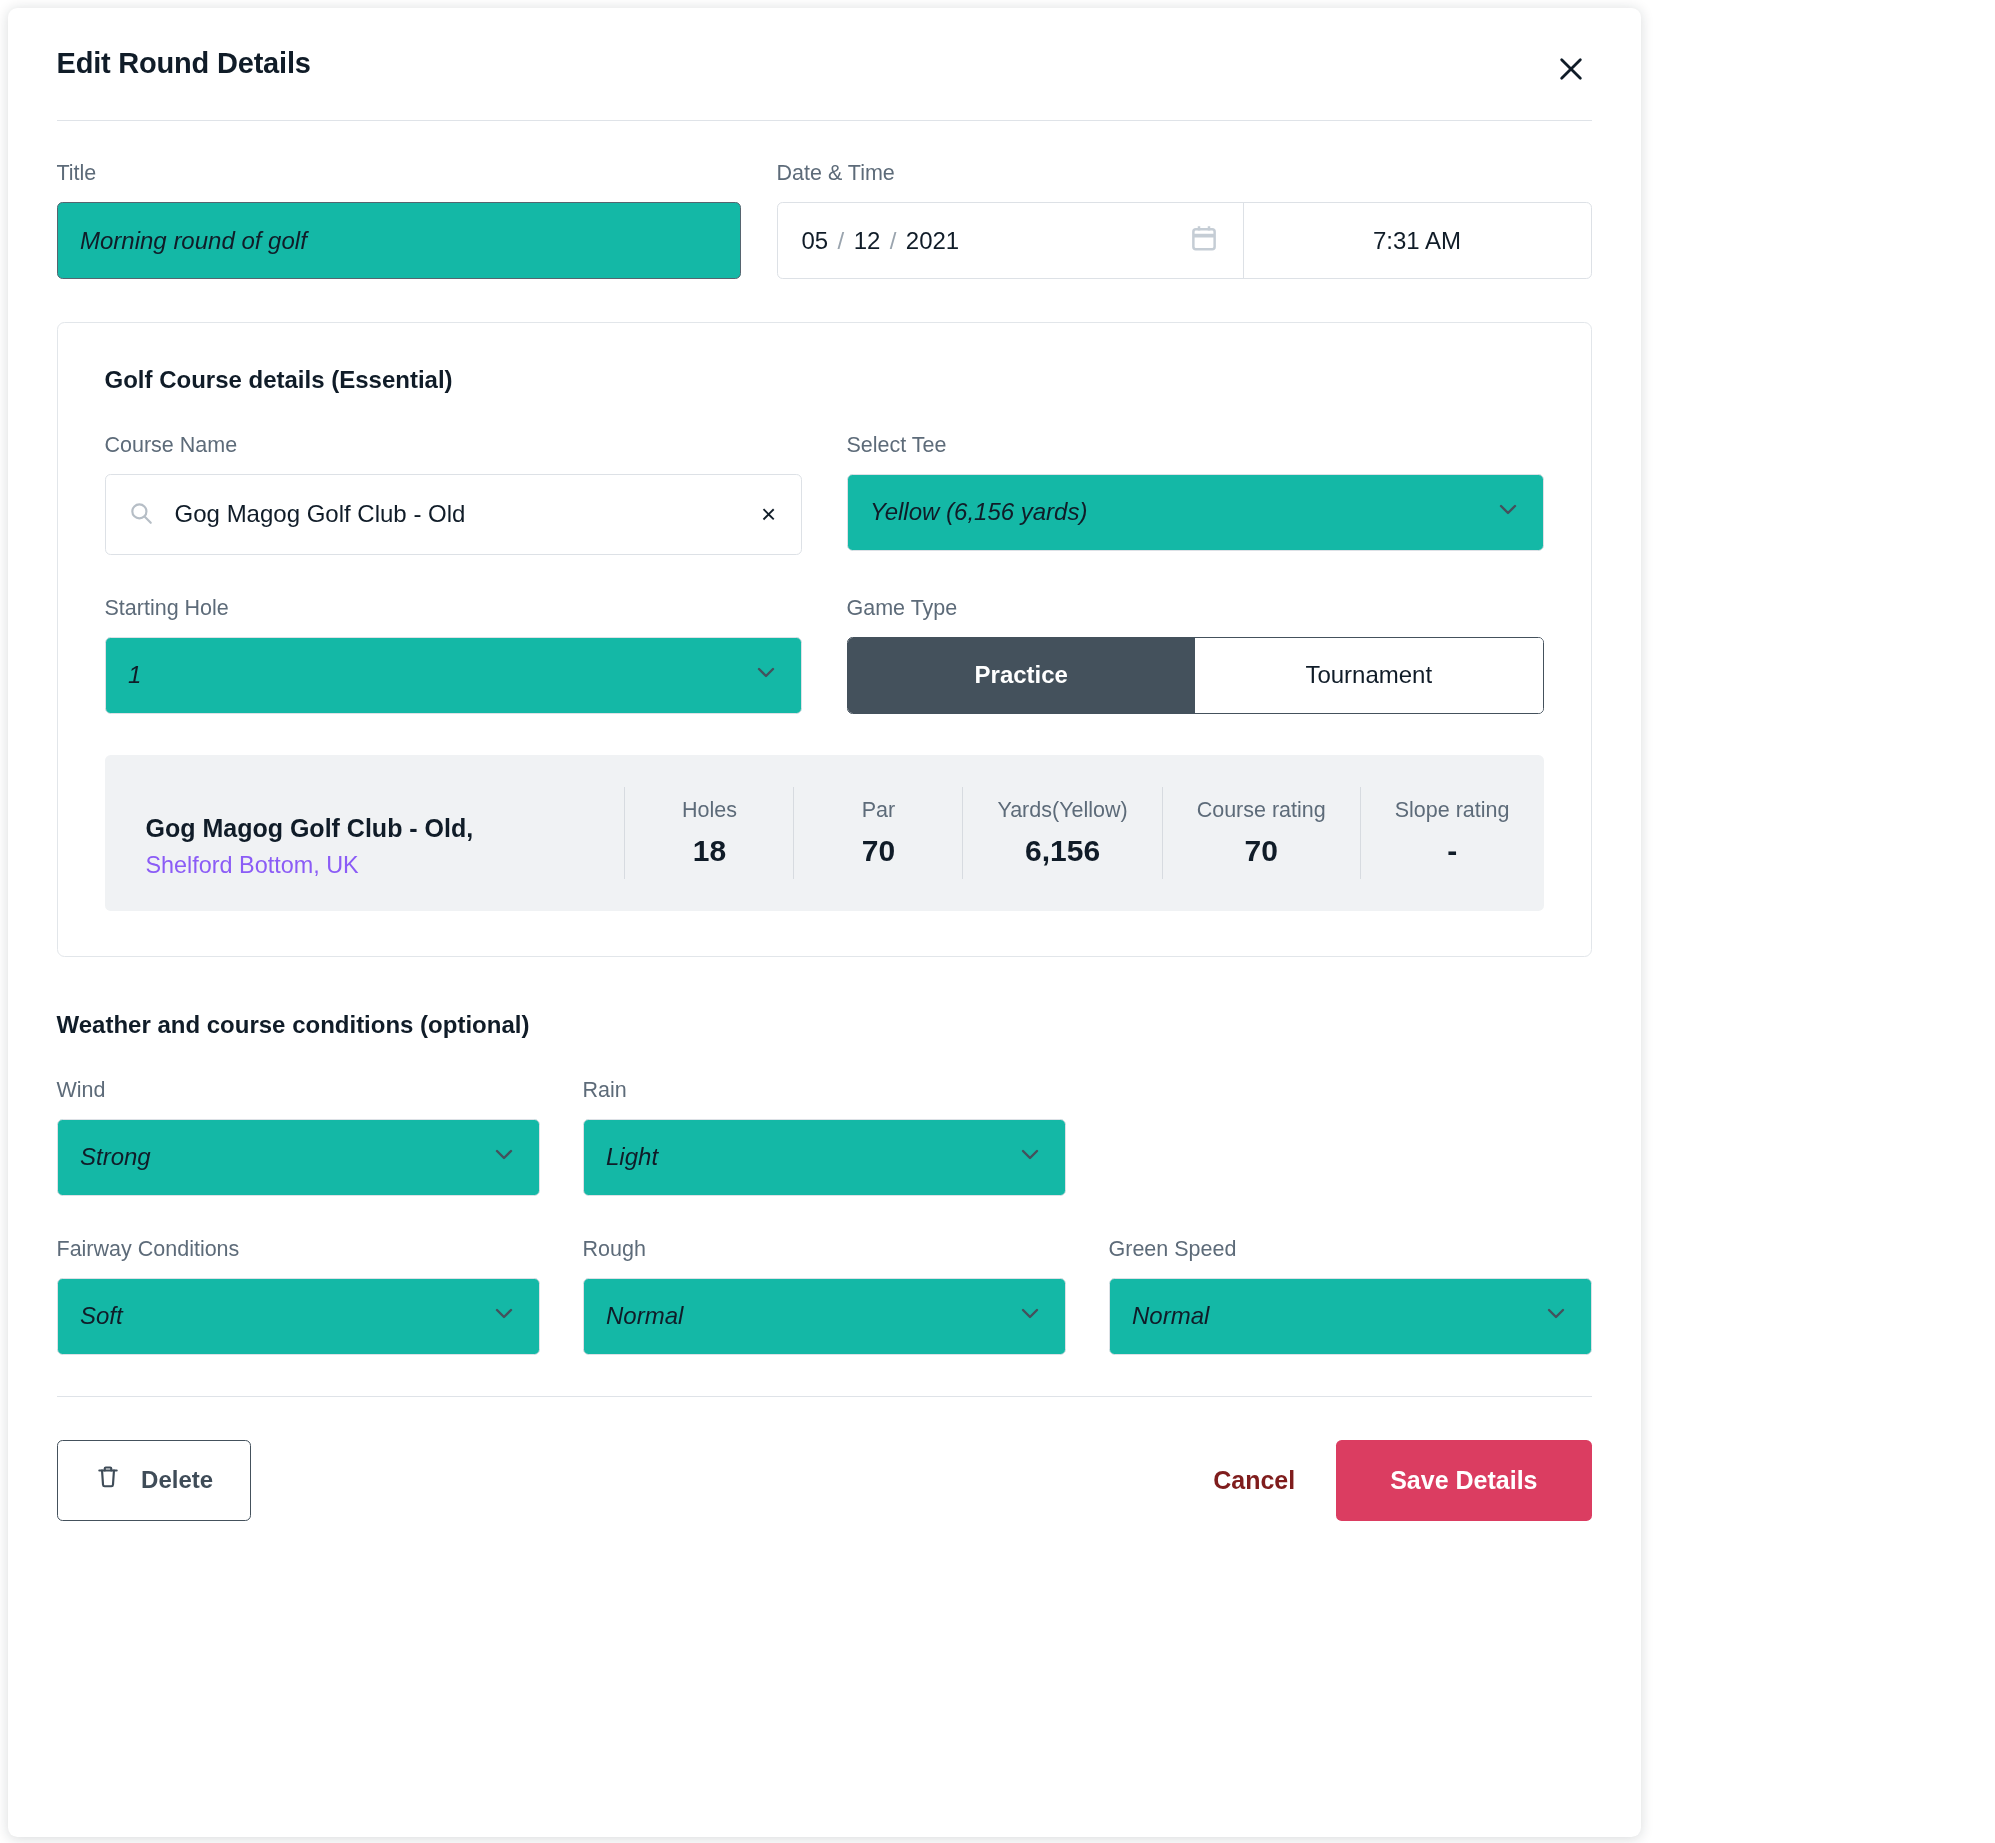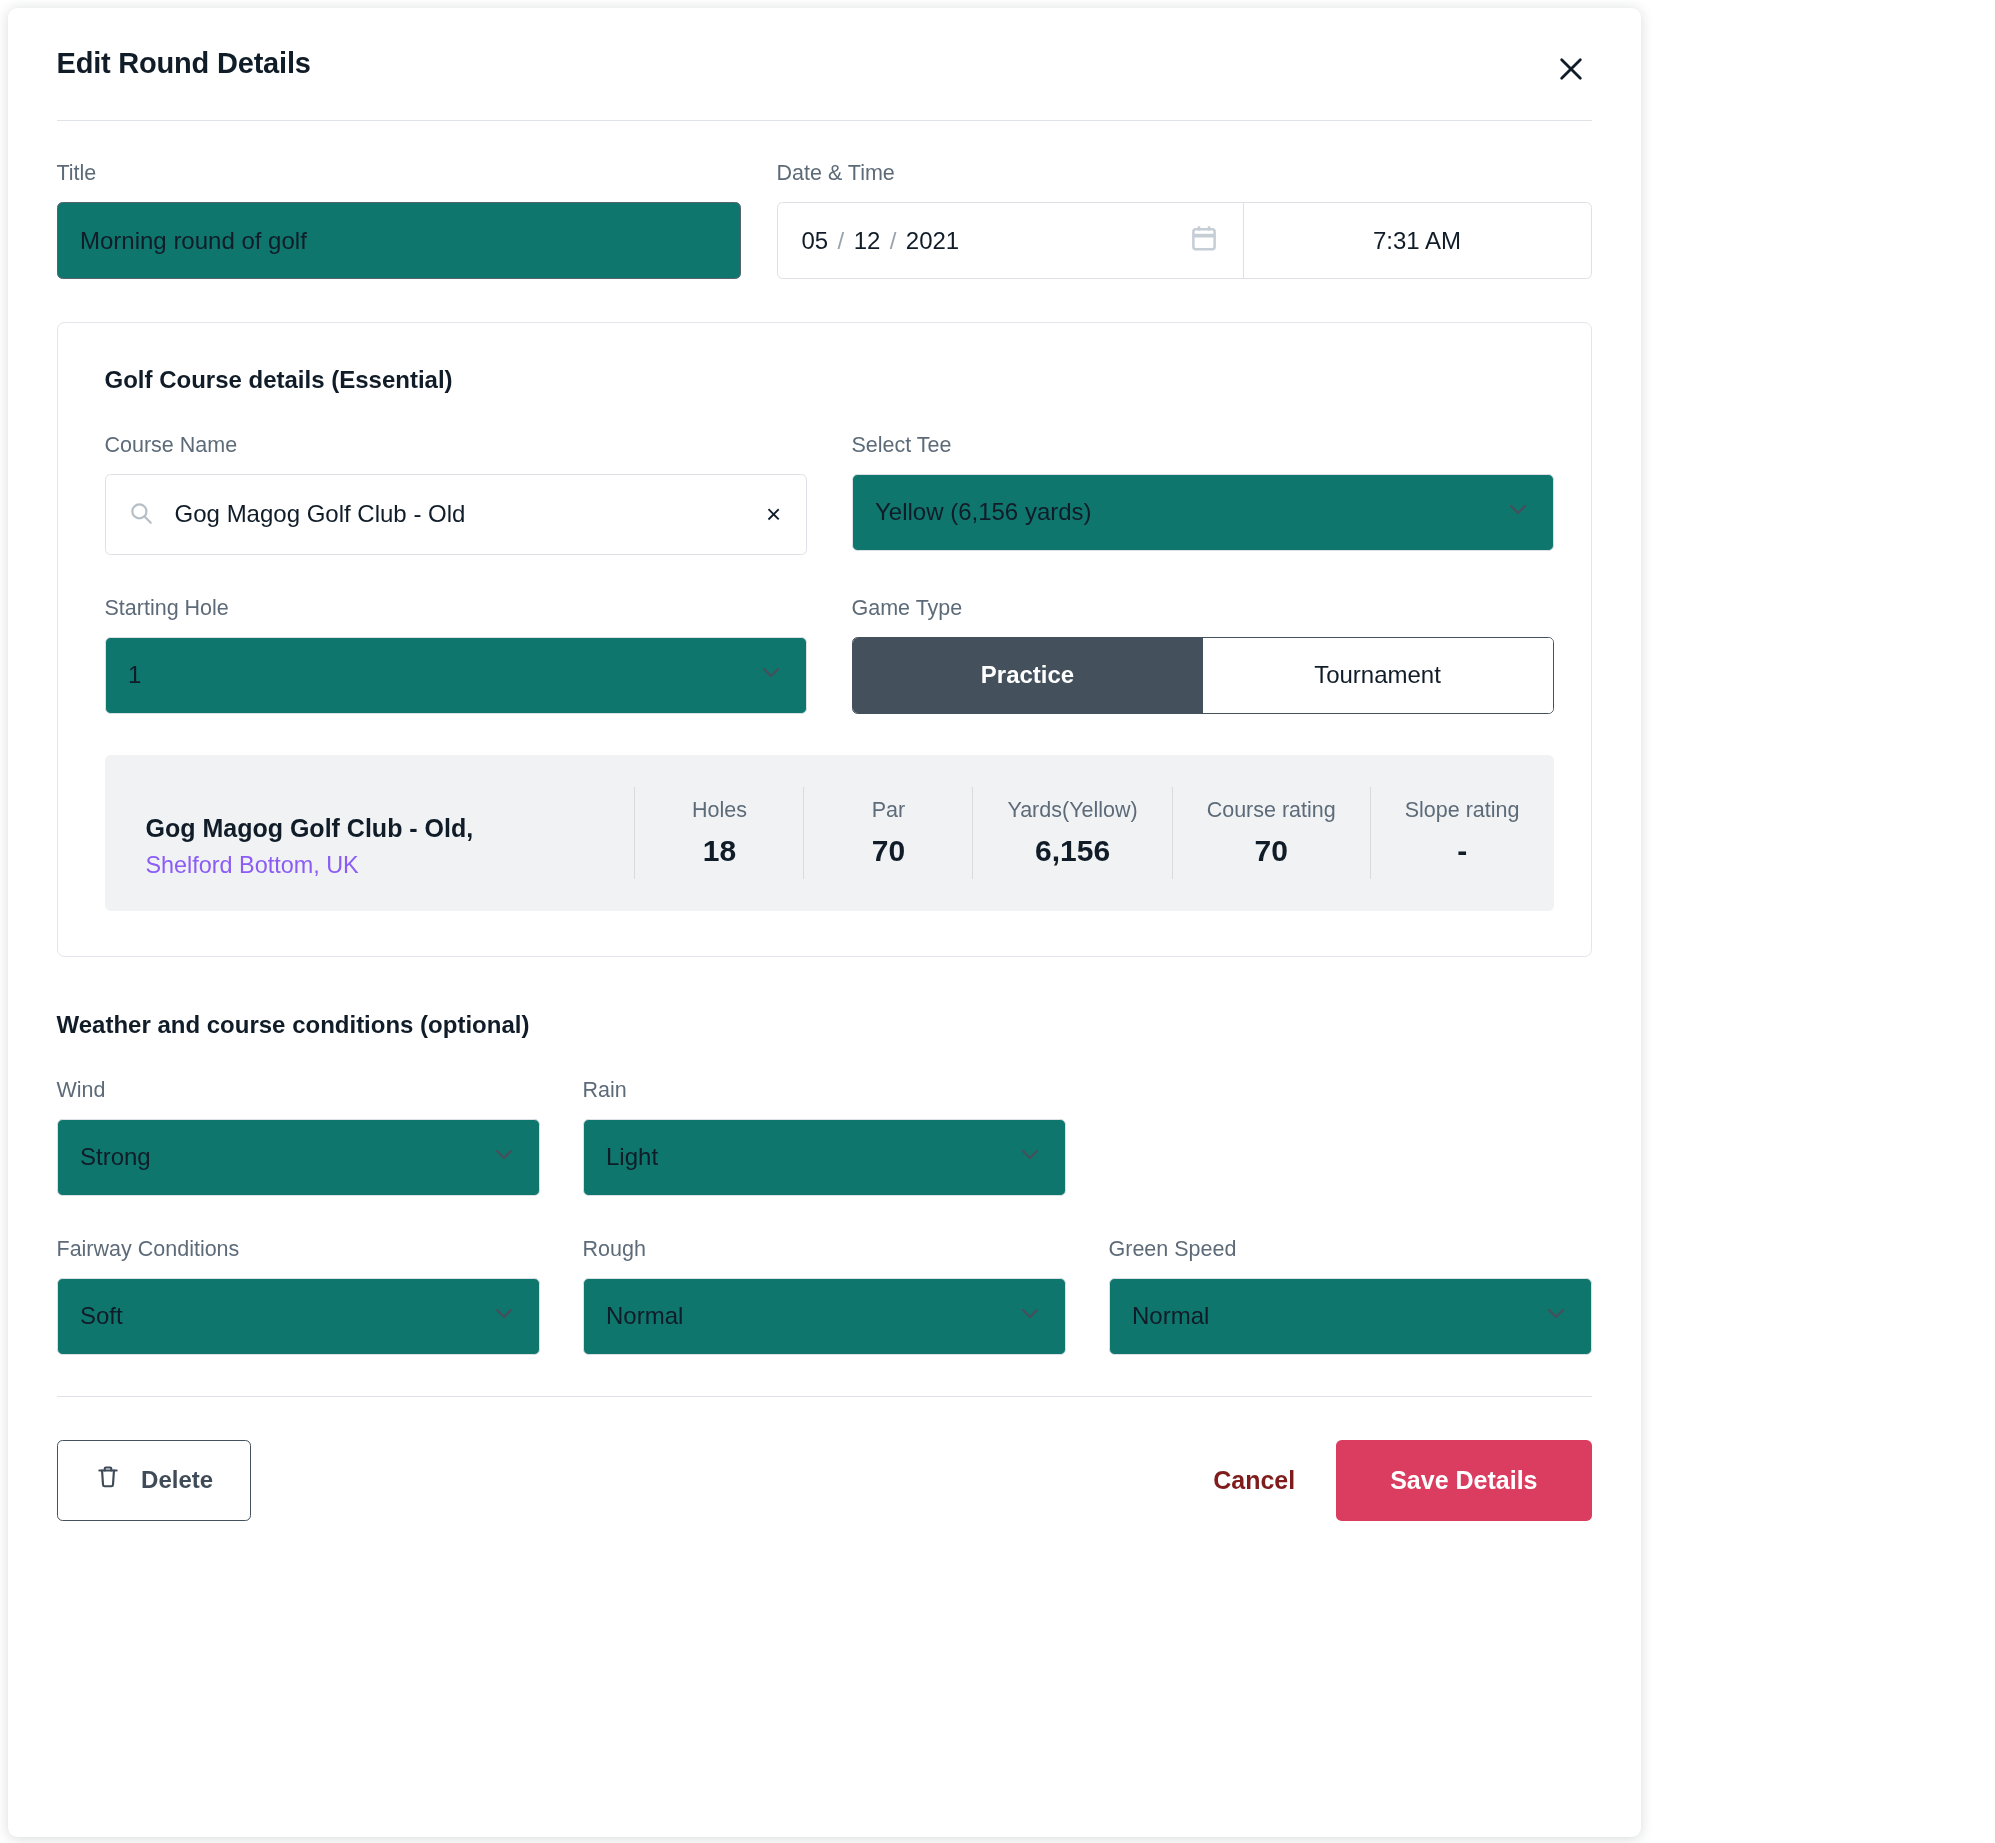--- a/index.html
+++ b/index.html
@@ -56,27 +56,28 @@
     font-size: 21.5px;
     color: #5d6b79;
     margin-bottom: 15px;
     display: block;
     line-height: 1.2;
   }
   .control {
     height: 77px;
     border: 0.9px solid #dde1e6;
     border-radius: 5.6px;
-    background: #0f766e;
+    background: #14b8a6;
     display: flex;
     align-items: center;
     padding: 0 22.5px;
     font-size: 24px;
     color: #101c28;
     position: relative;
+    font-style: italic;
   }
   .control.focused { border: 1.9px solid #56646f; }
   .control.select { cursor: pointer; justify-content: space-between; }
   .chevron { flex: 0 0 auto; margin-left: 11.2px; }
 
   
   .top-row {
     display: flex;
     gap: 36px;
     margin-bottom: 43px;
@@ -108,21 +109,21 @@
     align-items: center;
     justify-content: center;
     font-size: 24px;
     color: #101c28;
   }
 
   
   .course-card {
     border: 0.9px solid #e2e6ea;
     border-radius: 7.5px;
-    padding: 43px 37px 45px 47px;
+    padding: 43px 47px 45px 47px;
     margin-bottom: 54px;
   }
   .card-heading {
     font-size: 24px;
     font-weight: bold;
     color: #101c28;
     margin-bottom: 39px;
   }
   .card-row {
     display: flex;

